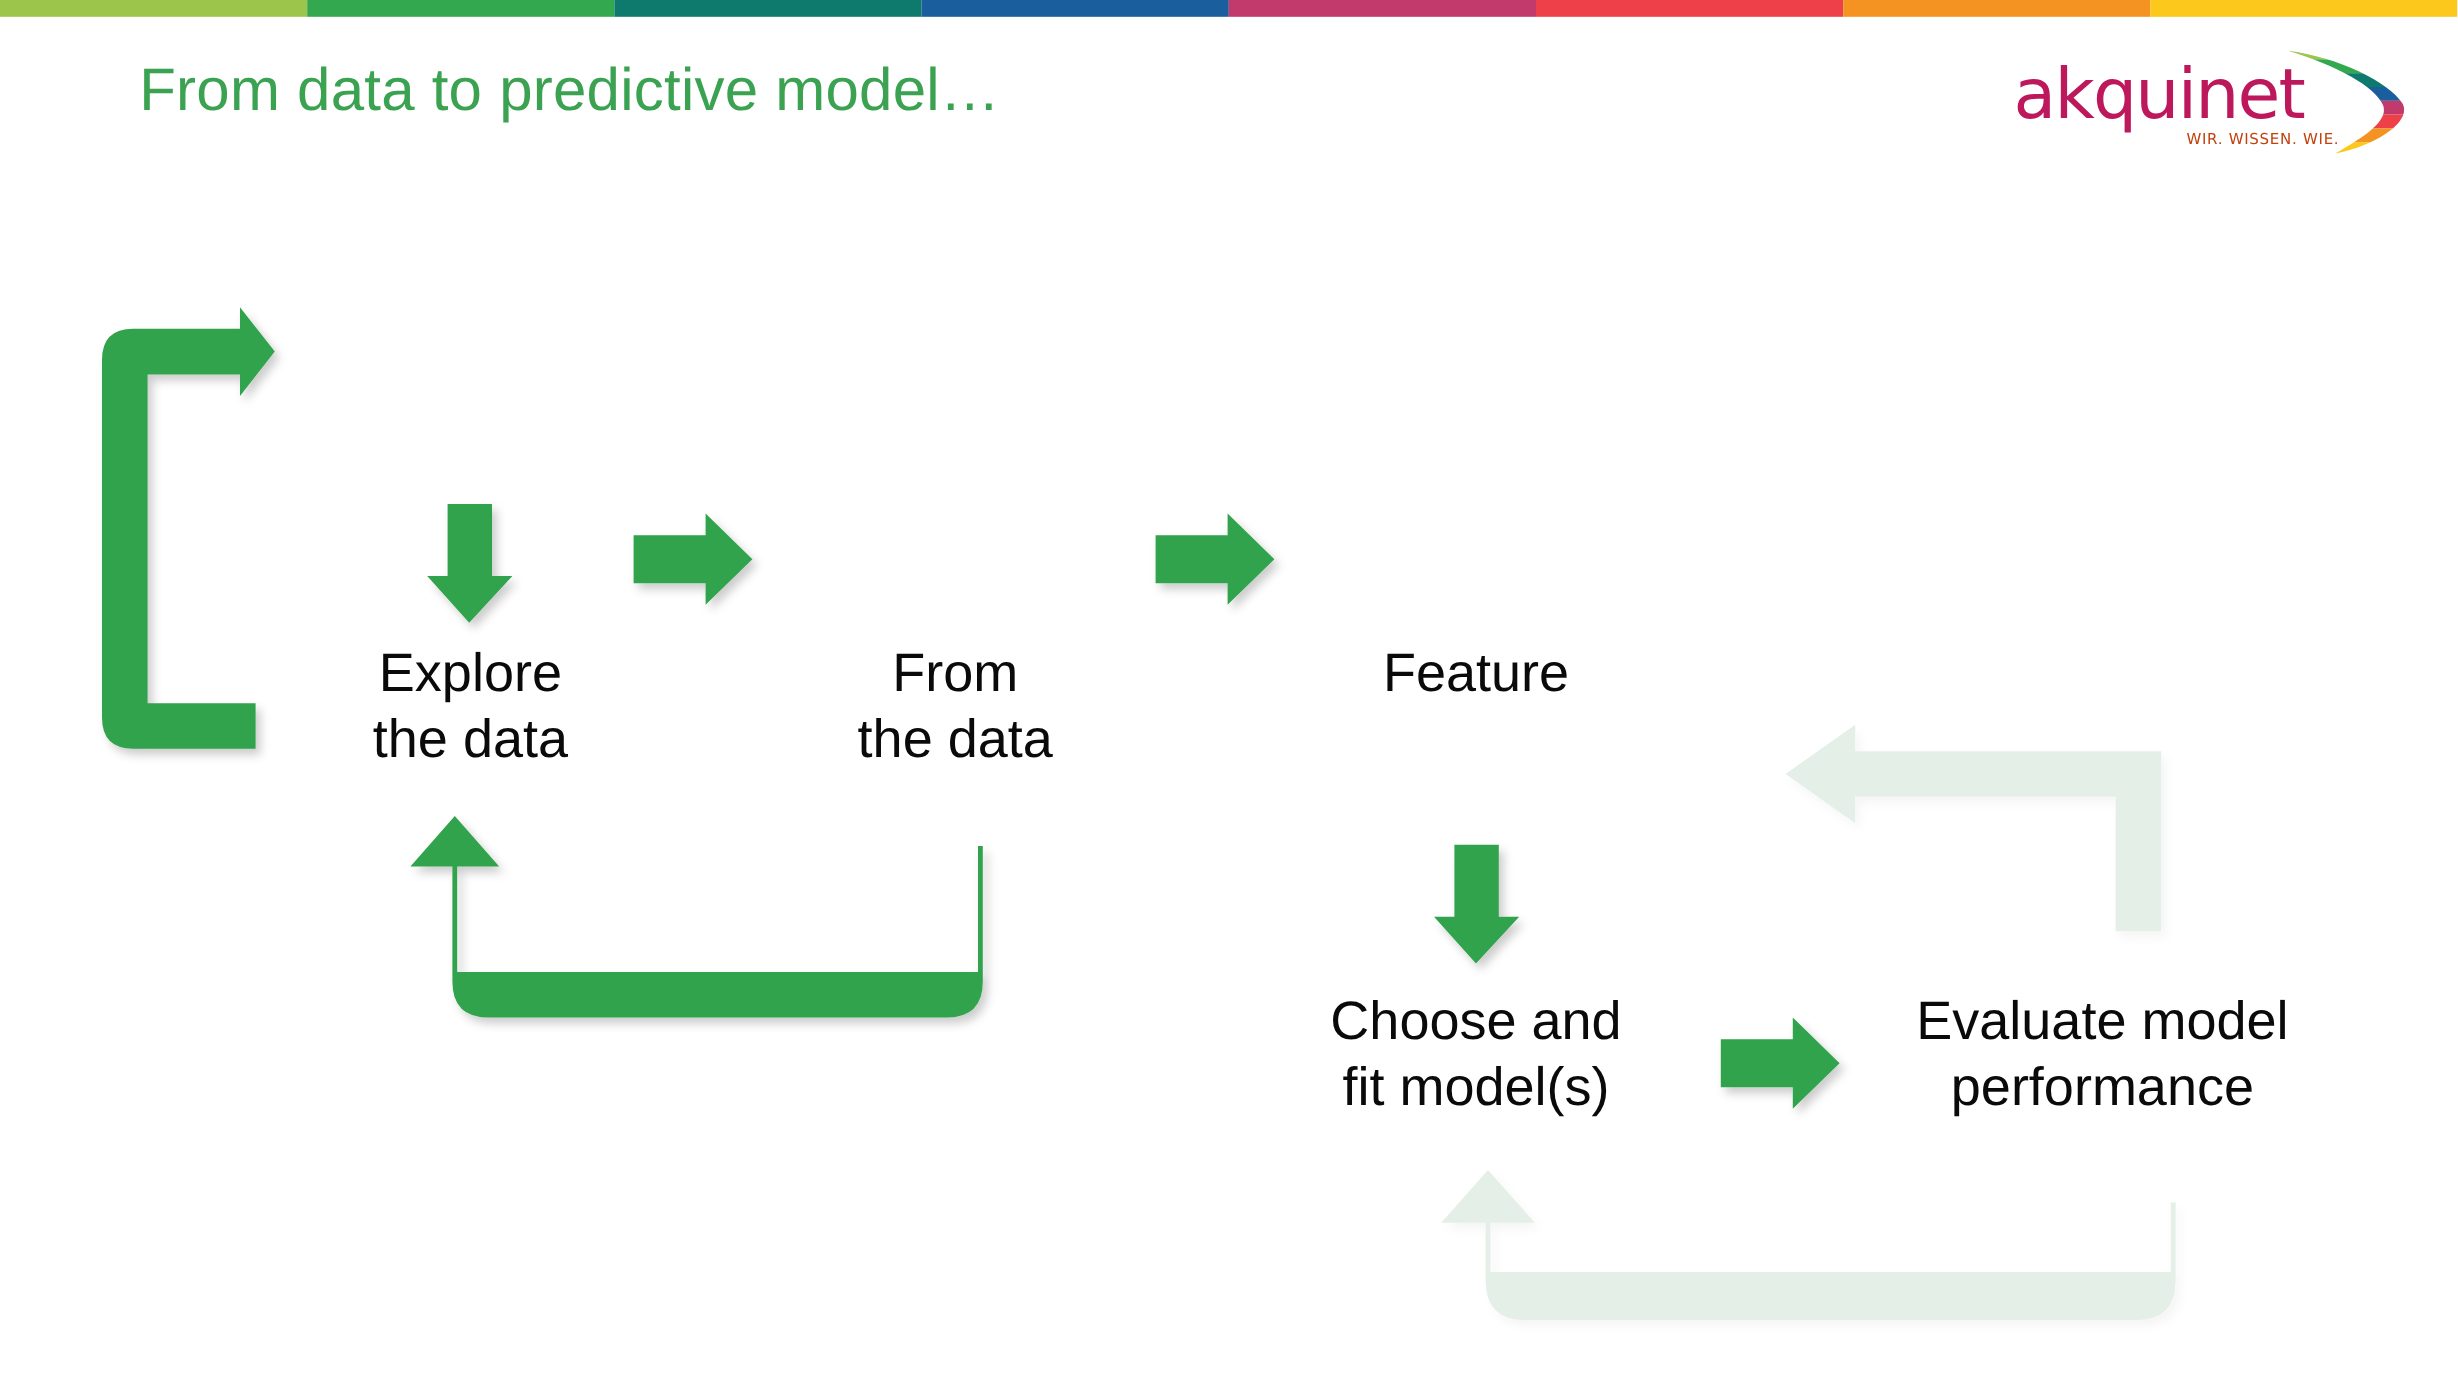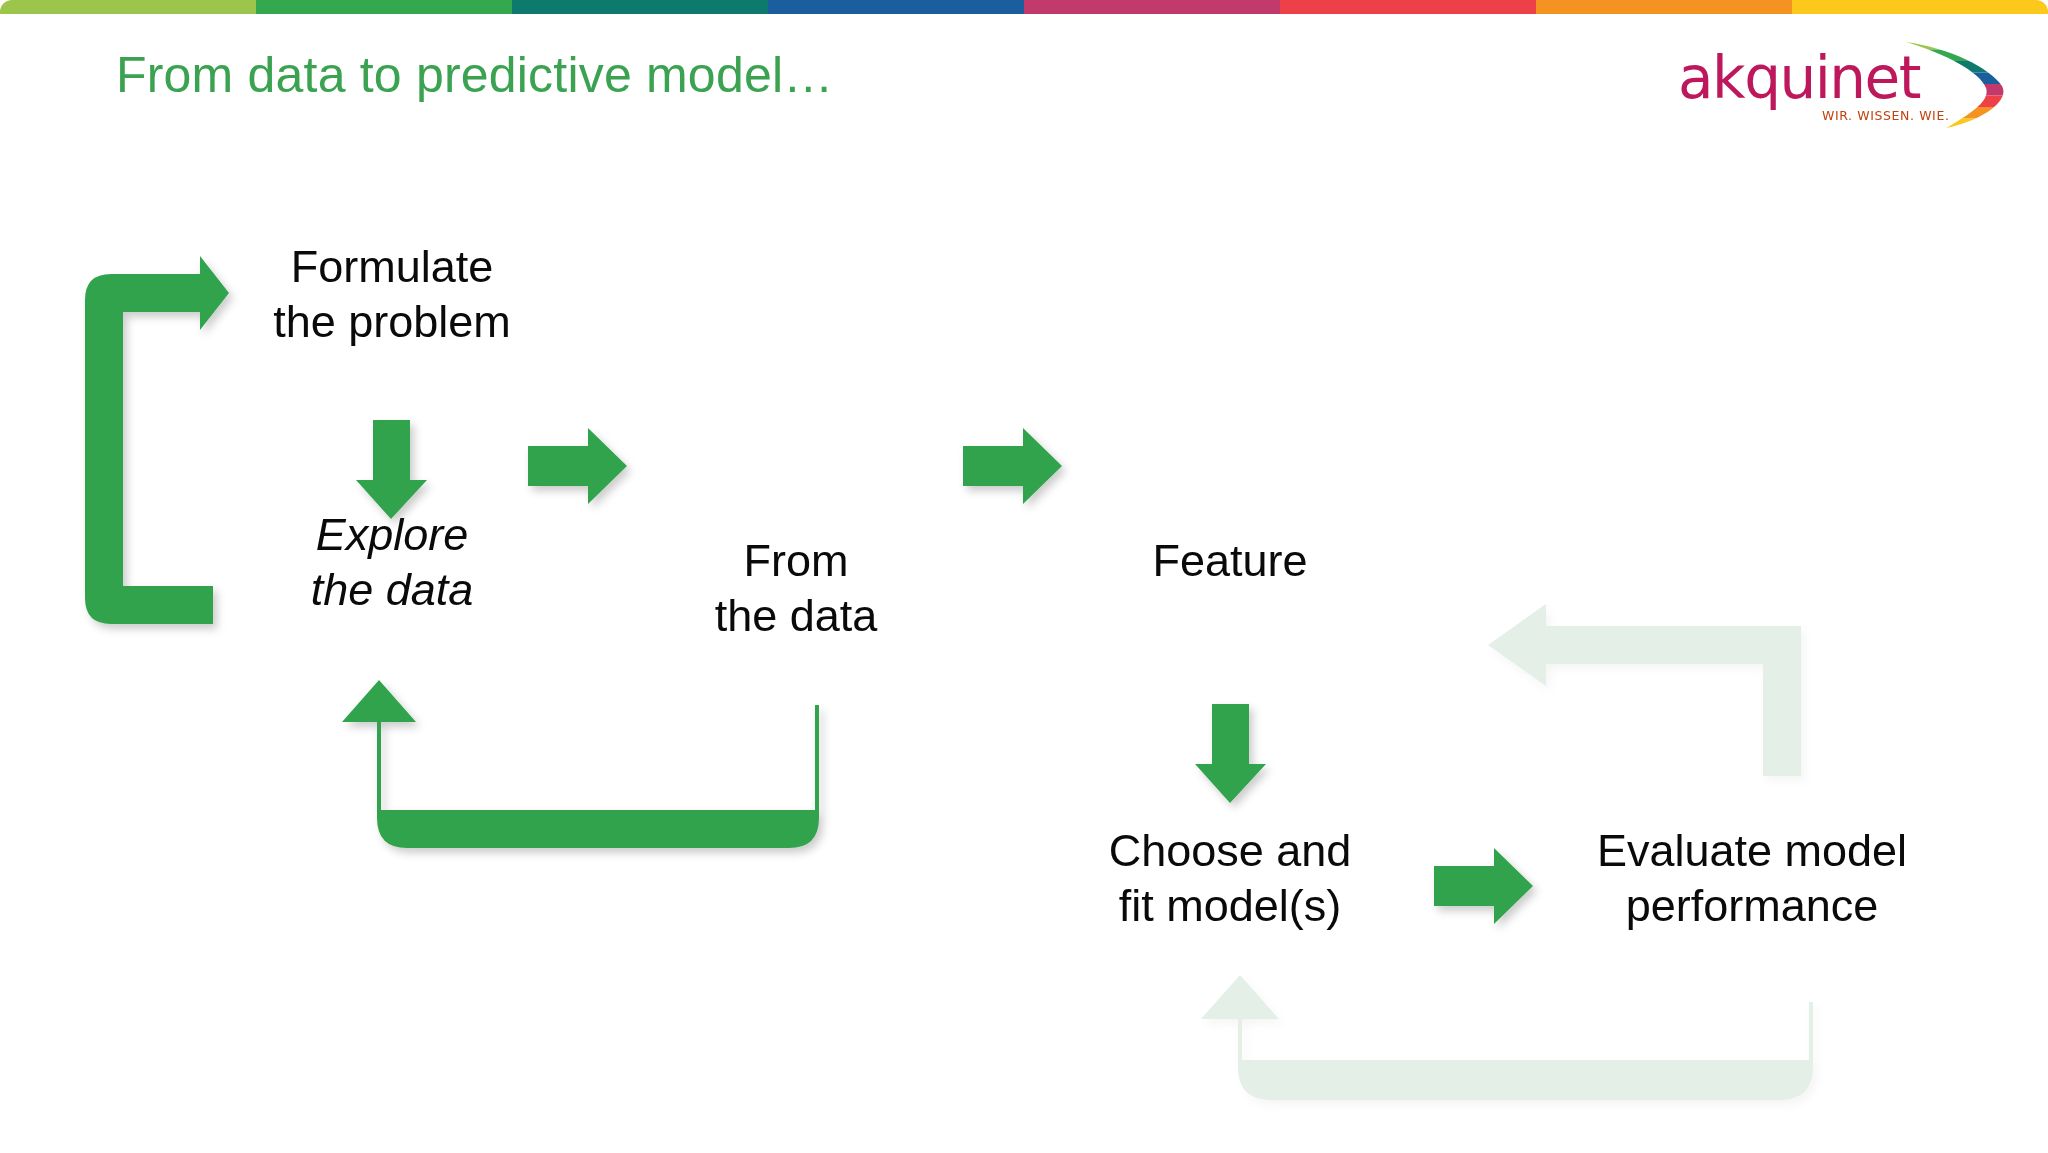--- a/index.html
+++ b/index.html
@@ -7,21 +7,20 @@
     padding: 0;
     background: #ffffff;
   }
   #slide {
     position: relative;
     width: 2048px;
     height: 1153px;
     background: #ffffff;
     overflow: hidden;
     font-family: "Liberation Sans", sans-serif;
-    border-radius: 12px;
   }
 
   
   #accent-bar {
     position: absolute;
     left: 0; top: 0;
     width: 2048px; height: 14px;
     display: flex;
   }
   #accent-bar .seg { flex: 1 1 0; height: 100%; }
@@ -237,26 +236,22 @@
              L 1279 1019
              L 1240 975
              L 1201 1019
              L 1242 1019
              L 1242 1060
              L 1809 1060
              L 1809 1002
              Z"></path>
   </svg>
 
-  <div class="node" style="left:236px; top:240px; width:312px;">
-    <span class="ln">Formulate</span>
-    <span class="ln">the problem</span>
-  </div>
-
-  <div class="node" style="left:236px; top:508px; width:312px;font-style:italic;">
+
+  <div class="node" style="left:236px; top:534px; width:312px;">
     <span class="ln">Explore</span>
     <span class="ln">the data</span>
   </div>
 
   <div class="node" style="left:640px; top:534px; width:312px;">
     <span class="ln">From</span>
     <span class="ln">the data</span>
   </div>
 
   <div class="node" style="left:1074px; top:534px; width:312px;">

